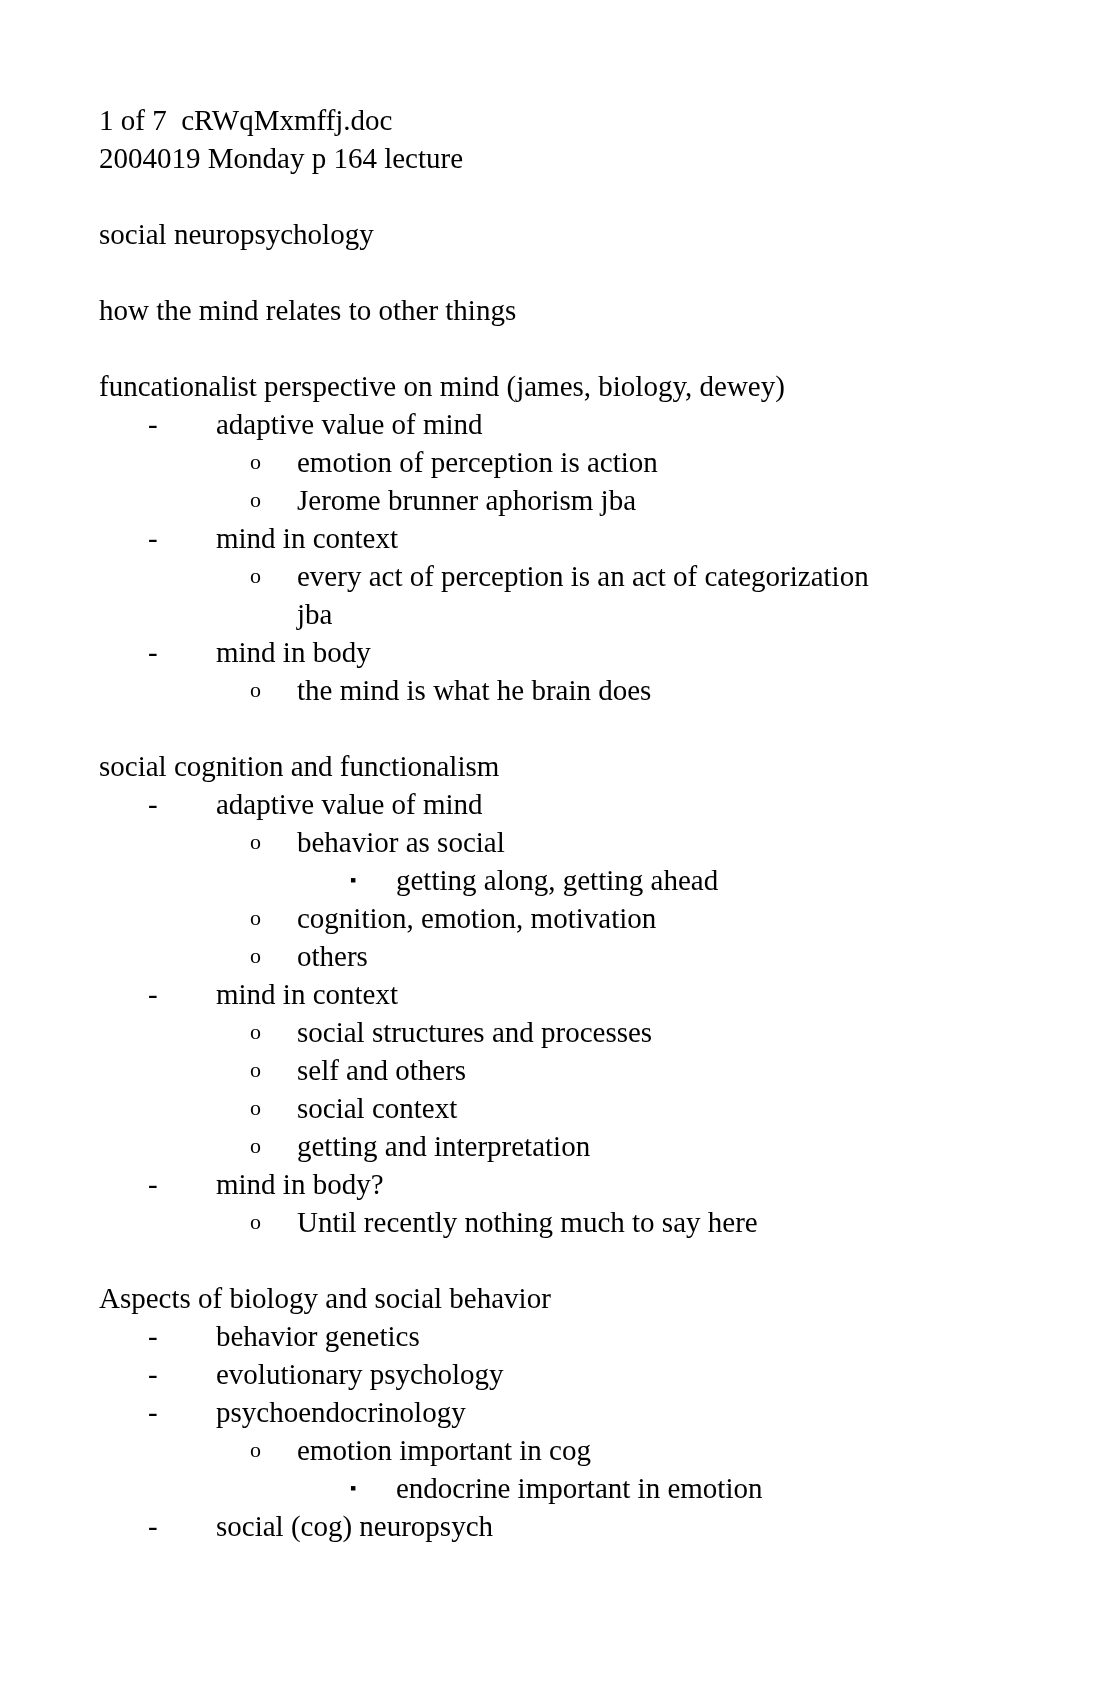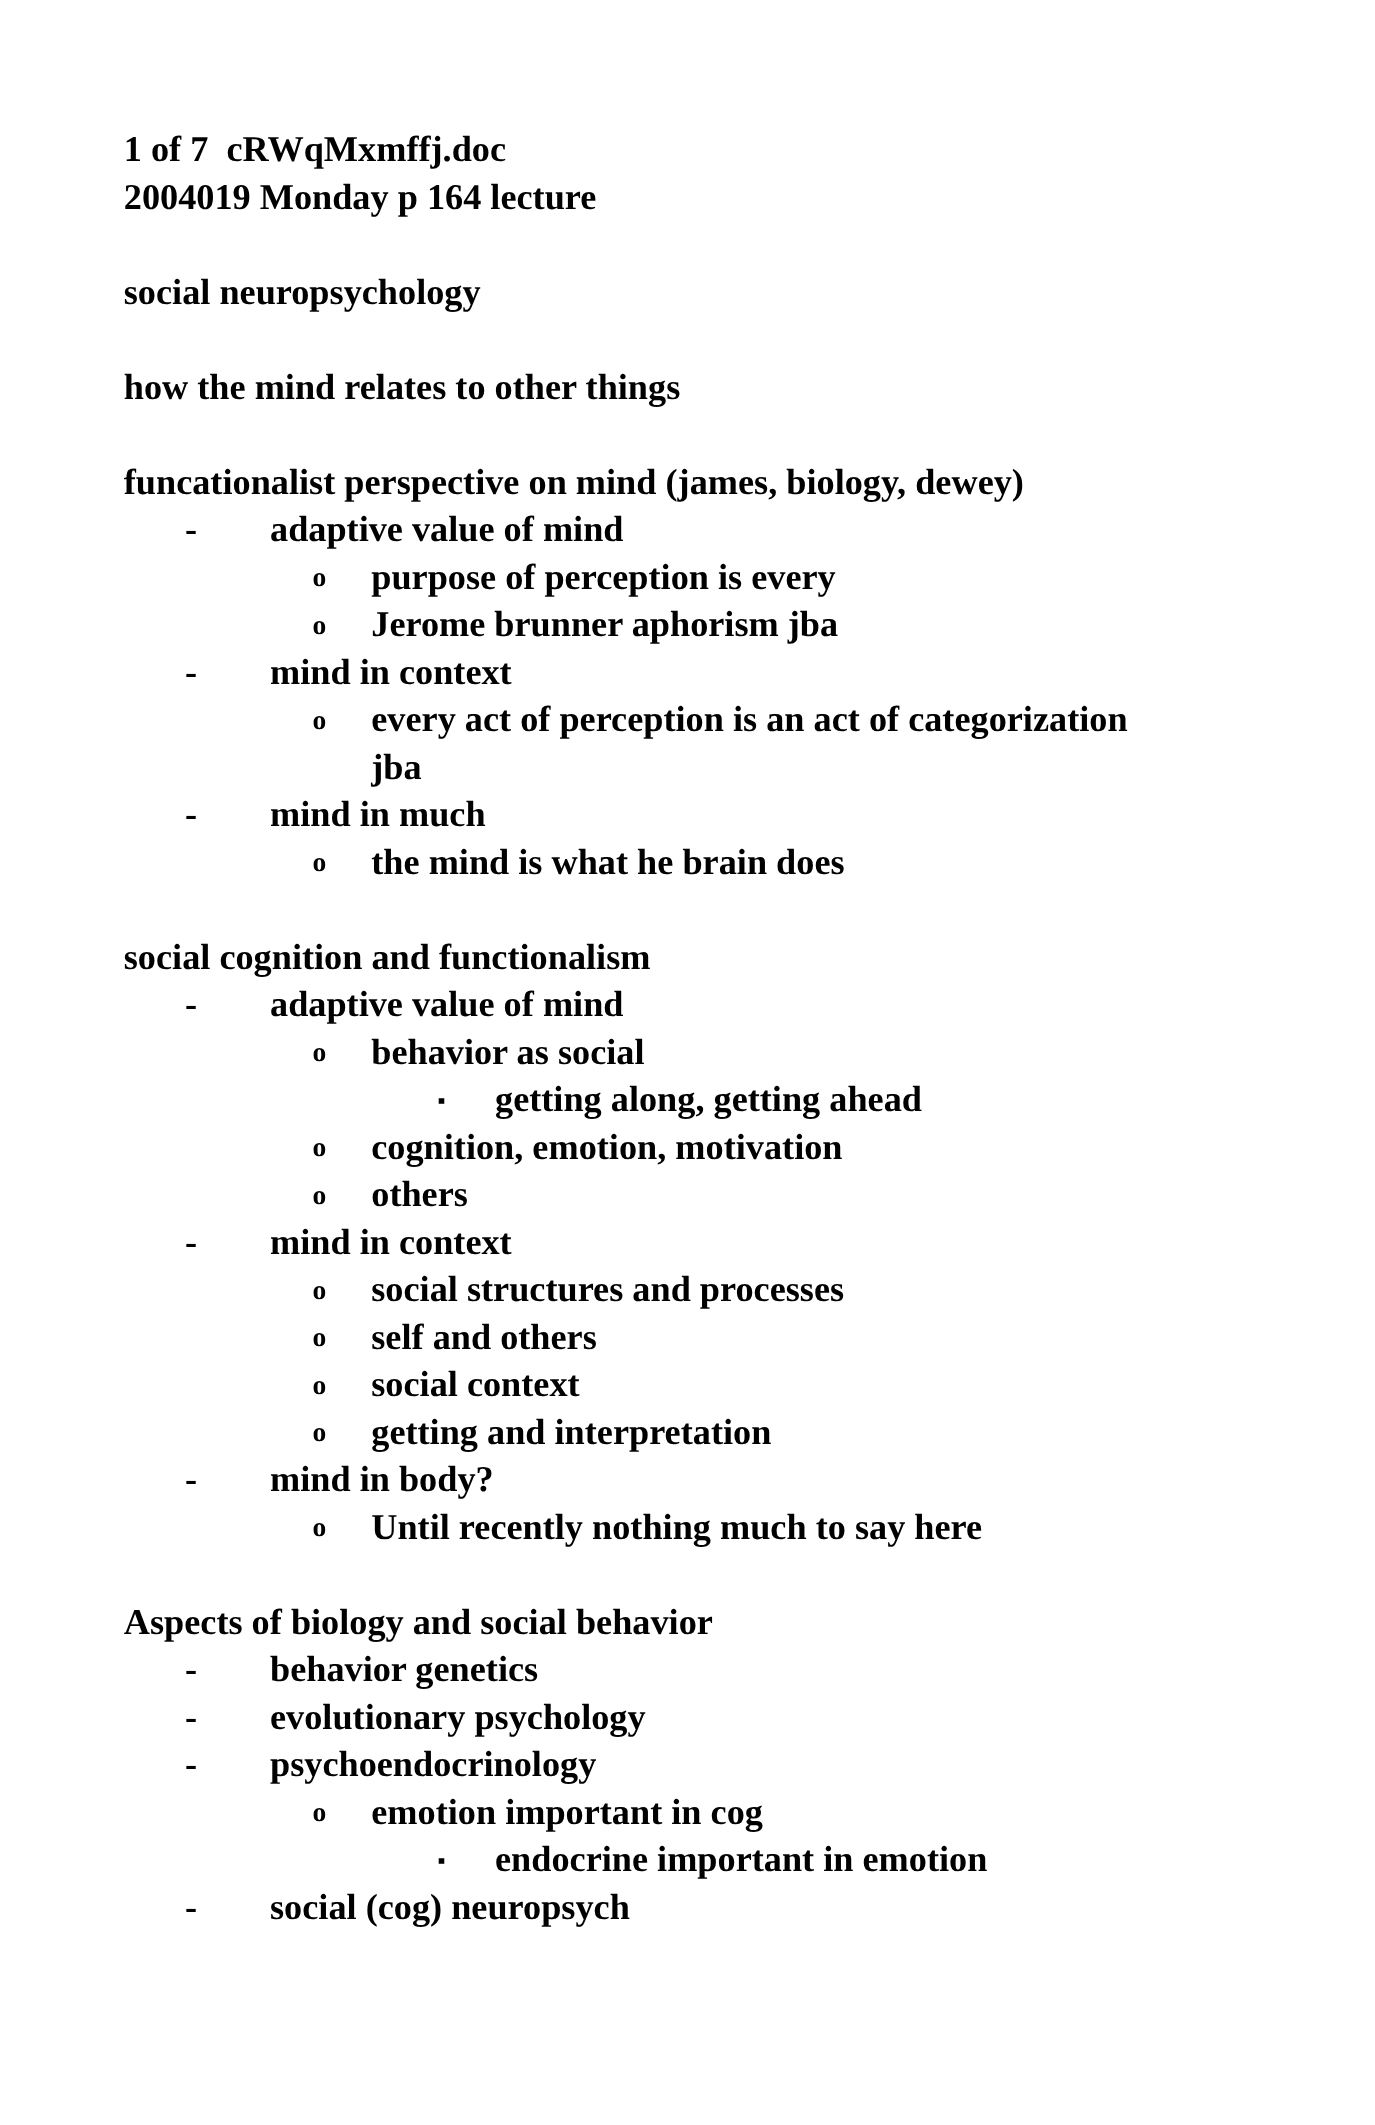--- a/index.html
+++ b/index.html
@@ -1,20 +1,20 @@
 <!DOCTYPE html>
 <html><head>
 <meta charset="utf-8">
 <style>
   html, body { margin: 0; padding: 0; }
   body {
     width: 1100px; height: 1700px; background: #ffffff; position: relative; overflow: hidden;
     font-family: "Liberation Serif", "DejaVu Serif", serif; color: #000;
   }
-  .page { position: absolute; left: 0; top: 0; width: 1100px; height: 1344px; font-weight: bold; }
+  .page { position: absolute; left: 0; top: 0; width: 1100px; height: 1344px; }
   .line {
     position: absolute; left: 0; height: 38px; line-height: 38px; font-size: 29px; white-space: nowrap;
   }
   .bullet { position: absolute; top: 0; }
   .txt { position: absolute; top: 0; }
   .dash { left: 148px; }
   .circle { left: 250px; font-size: 22px; }
   .square { left: 350px; font-size: 18px; }
   .t0 { left: 99px; }
   .t1 { left: 216px; }
@@ -43,40 +43,40 @@
 
   <div class="line" style="top:367px">
     <span class="txt t0">funcationalist perspective on mind (james, biology, dewey)</span>
   </div>
   <div class="line" style="top:405px">
     <span class="bullet dash">-</span>
     <span class="txt t1">adaptive value of mind</span>
   </div>
   <div class="line" style="top:443px">
     <span class="bullet circle">o</span>
-    <span class="txt t2">purpose of perception is every</span>
+    <span class="txt t2">emotion of perception is action</span>
   </div>
   <div class="line" style="top:481px">
     <span class="bullet circle">o</span>
     <span class="txt t2">Jerome brunner aphorism jba</span>
   </div>
   <div class="line" style="top:519px">
     <span class="bullet dash">-</span>
     <span class="txt t1">mind in context</span>
   </div>
   <div class="line" style="top:557px">
     <span class="bullet circle">o</span>
     <span class="txt t2">every act of perception is an act of categorization</span>
   </div>
   <div class="line" style="top:595px">
     <span class="txt t2">jba</span>
   </div>
   <div class="line" style="top:633px">
     <span class="bullet dash">-</span>
-    <span class="txt t1">mind in much</span>
+    <span class="txt t1">mind in body</span>
   </div>
   <div class="line" style="top:671px">
     <span class="bullet circle">o</span>
     <span class="txt t2">the mind is what he brain does</span>
   </div>
 
   <div class="line" style="top:747px">
     <span class="txt t0">social cognition and functionalism</span>
   </div>
   <div class="line" style="top:785px">

